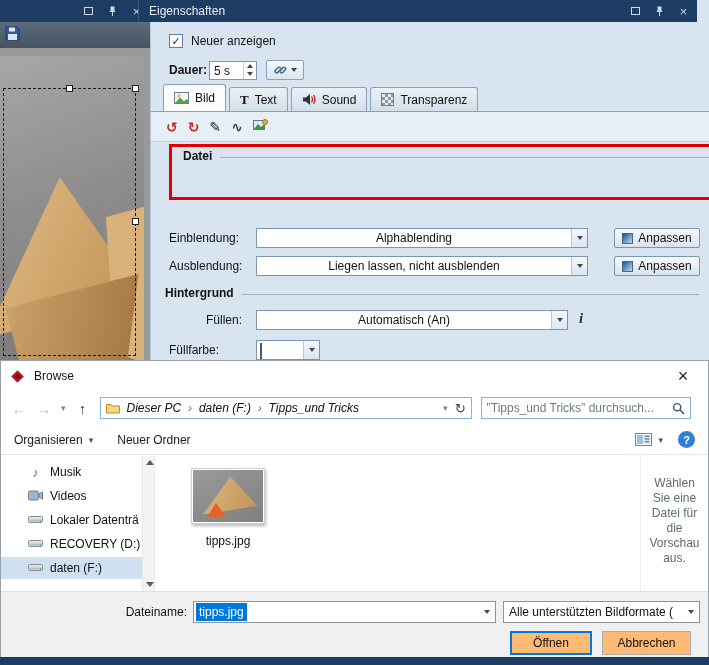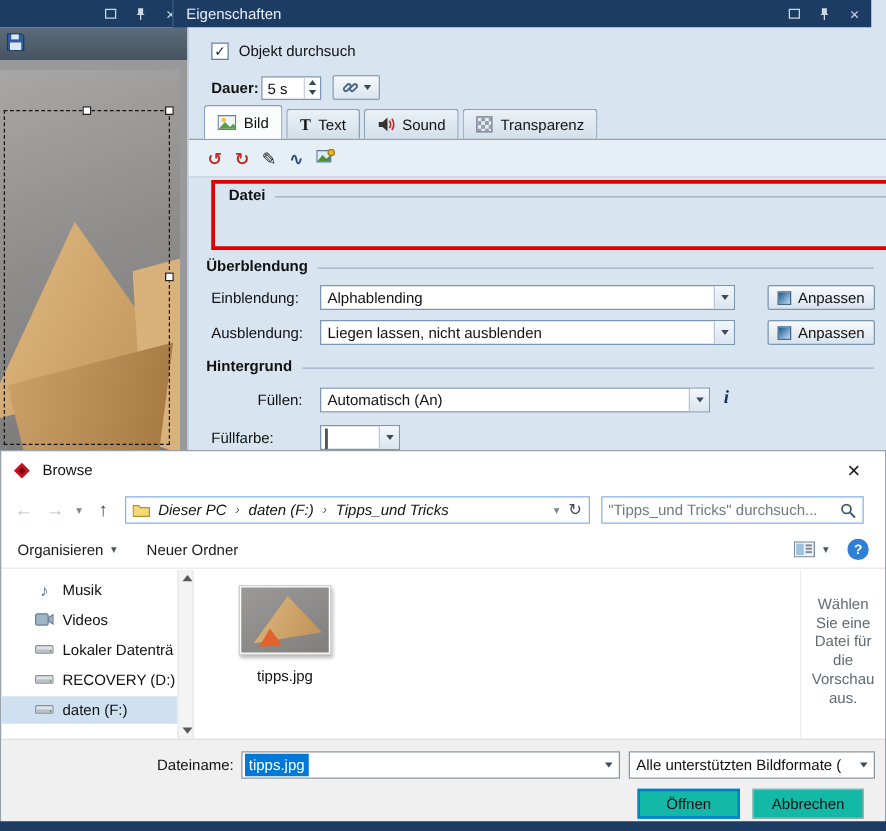--- a/index.html
+++ b/index.html
@@ -88,21 +88,21 @@
     font:12px "Liberation Sans","DejaVu Sans",sans-serif; padding:0 4px;}
   .browse-btn {width:26px; height:20px; display:flex; align-items:center; justify-content:center;
     background:transparent; border:none; margin-left:3px;}
 
   .h-row {position:absolute; left:14px; right:10px; display:flex; align-items:center; gap:8px; font-weight:bold;}
   .h-blend {top:184px;} .h-bg {top:264px;}
   .lbl {position:absolute;}
   .l-ein {left:18px; top:209px;} .l-aus {left:18px; top:237px;}
   .l-fuellen {left:18px; top:291px;margin-left:37px;} .l-farbe {left:18px; top:321px;}
   .combo {position:absolute; height:20px; background:#fff; border:1px solid #7a96b0; display:flex; align-items:center;}
-  .combo .txt {flex:1; padding:0 5px; white-space:nowrap; overflow:hidden;}
+  .combo .txt {flex:1; padding:0 5px; white-space:nowrap; overflow:hidden;text-align:center;}
   .combo .dd {width:16px; height:100%; display:flex; align-items:center; justify-content:center;
     border-left:1px solid #b9c7d6; background:linear-gradient(#f2f7fb,#dce6ef);}
   .c-ein {left:105px; top:206px; width:332px;}
   .c-aus {left:105px; top:234px; width:332px;}
   .c-fuellen {left:105px; top:288px; width:312px;}
   .c-farbe {left:105px; top:318px; width:64px;}
   .swatch {flex:1; height:100%; padding:3px;}
   .sw {width:100%; height:100%; background:#000; border:1px solid #555;}
   .btn-adjust {position:absolute; height:20px; width:86px; display:flex; align-items:center;
     justify-content:center; gap:5px; background:linear-gradient(#f6f9fc,#d9e3ed);
@@ -171,21 +171,21 @@
   .dlg-footer {position:absolute; top:230px; left:0; width:100%; height:67px; background:#f0f0f0;
     border-top:1px solid #e0e0e0;}
   .fn-label {position:absolute; left:56px; top:13px; width:130px; text-align:right;}
   .fn-combo {position:absolute; left:192px; top:9px; width:303px; height:22px; background:#fff;
     border:1px solid #8a959e; display:flex; align-items:center;}
   .fn-combo .sel {background:#0078d7; color:#fff; padding:2px 3px; margin-left:2px;}
   .dd2 {margin-left:auto; width:17px; height:100%; display:flex; align-items:center; justify-content:center;}
   .ft-combo {position:absolute; left:502px; top:9px; width:197px; height:22px; background:#fff;
     border:1px solid #8a959e; display:flex; align-items:center;}
   .ft-combo .txt {flex:1; padding:0 5px; white-space:nowrap; overflow:hidden;}
-  .win-btn {position:absolute; top:39px; height:24px; background:#14b8a6; border:1px solid #adadad;
+  .win-btn {position:absolute; top:39px; height:24px; background:#fdba74; border:1px solid #adadad;
     display:flex; align-items:center; justify-content:center;}
   .btn-open {left:509px; width:82px; border:1px solid #0078d7; box-shadow:inset 0 0 0 1px #0078d7;}
   .btn-cancel {left:601px; width:89px;}
   .bottom-strip {position:absolute; left:0; top:657px; width:709px; height:8px; background:#1d3c63;}
 </style>
 </head>
 <body>
 
 <div class="screen">
 
@@ -238,21 +238,21 @@
       <span class="tb-btn">×</span>
     </span>
   </div>
 
   <div class="pp-body">
 
     <div class="cb-row">
       <span class="checkbox">
           <span>✓</span>
         </span>
-      <span>Objekt durchsuch</span>
+      <span>Neuer anzeigen</span>
     </div>
 
     <div class="dur-row">
       <span class="dur-label">Dauer:</span>
       <span class="spinner">
         <span class="val">5 s</span>
         <span class="spin-btns">
           <span class="spin-up">
               <span class="t-up"></span>
             </span>
@@ -310,24 +310,20 @@
           </svg></span>
     </div>
 
     <div class="red-box">
       <div class="sec-head">
         <b>Datei</b>
         <span class="rule"></span>
       </div>
     </div>
 
-    <div class="h-row h-blend">
-      <b>Überblendung</b>
-      <span class="rule"></span>
-    </div>
 
     <span class="lbl l-ein">Einblendung:</span>
     <div class="combo c-ein">
       <span class="txt">Alphablending</span>
       <span class="dd">
           <span class="caret"></span>
         </span>
     </div>
     <span class="btn-adjust b-ein">
       <span class="adj-ico"></span>

